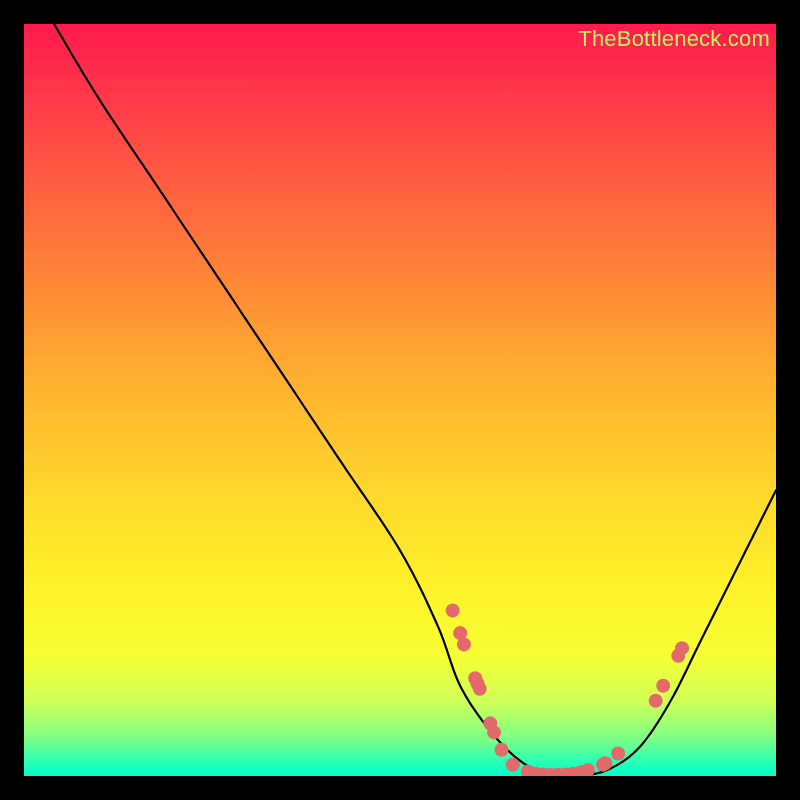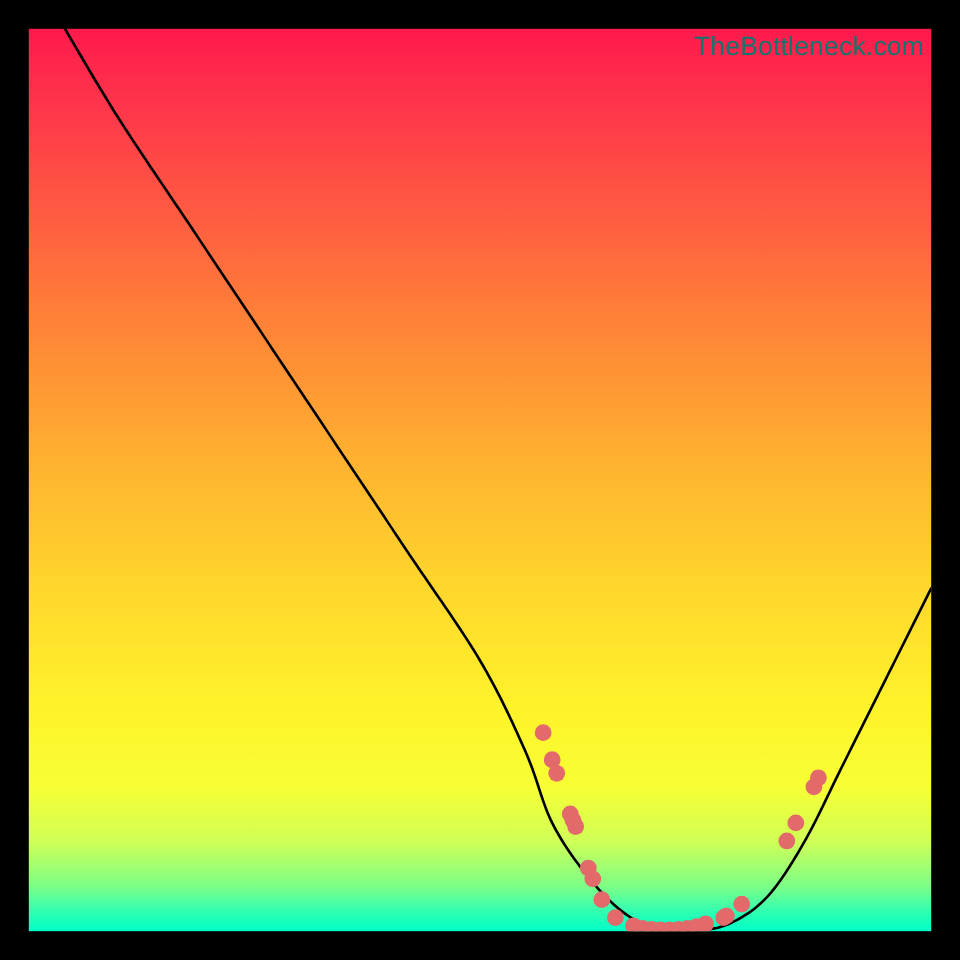--- a/index.html
+++ b/index.html
@@ -45,21 +45,21 @@
       #d0ff56 90%,
       #7dff86 95%,
       #2cffb4 98%,
       #00ffc8 100%
     );
   }
   .watermark {
     position: absolute;
     top: 2px;
     right: 6px;
-    color: #0f766e;
+    color: #bef264;
     font-size: 22px;
     letter-spacing: 0.2px;
     font-weight: 500;
     user-select: none;
   }
   svg {
     position: absolute;
     left: 0;
     top: 0;
   }

